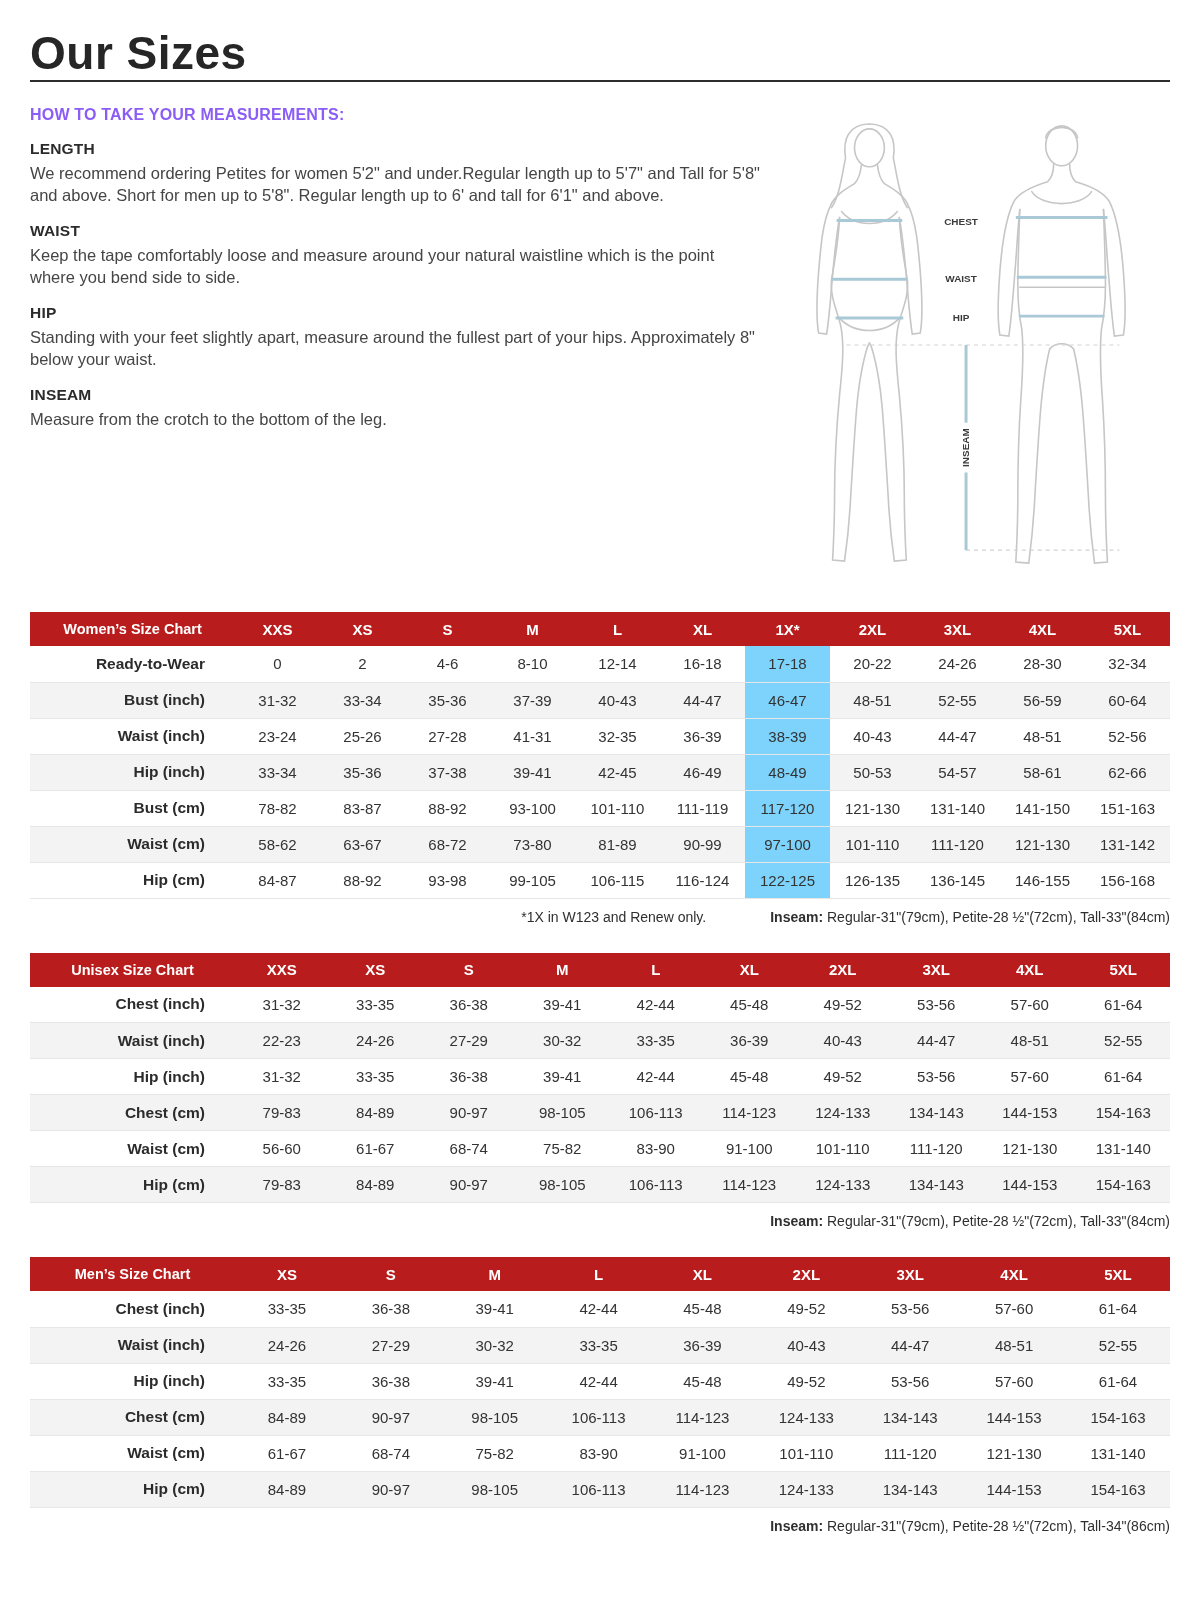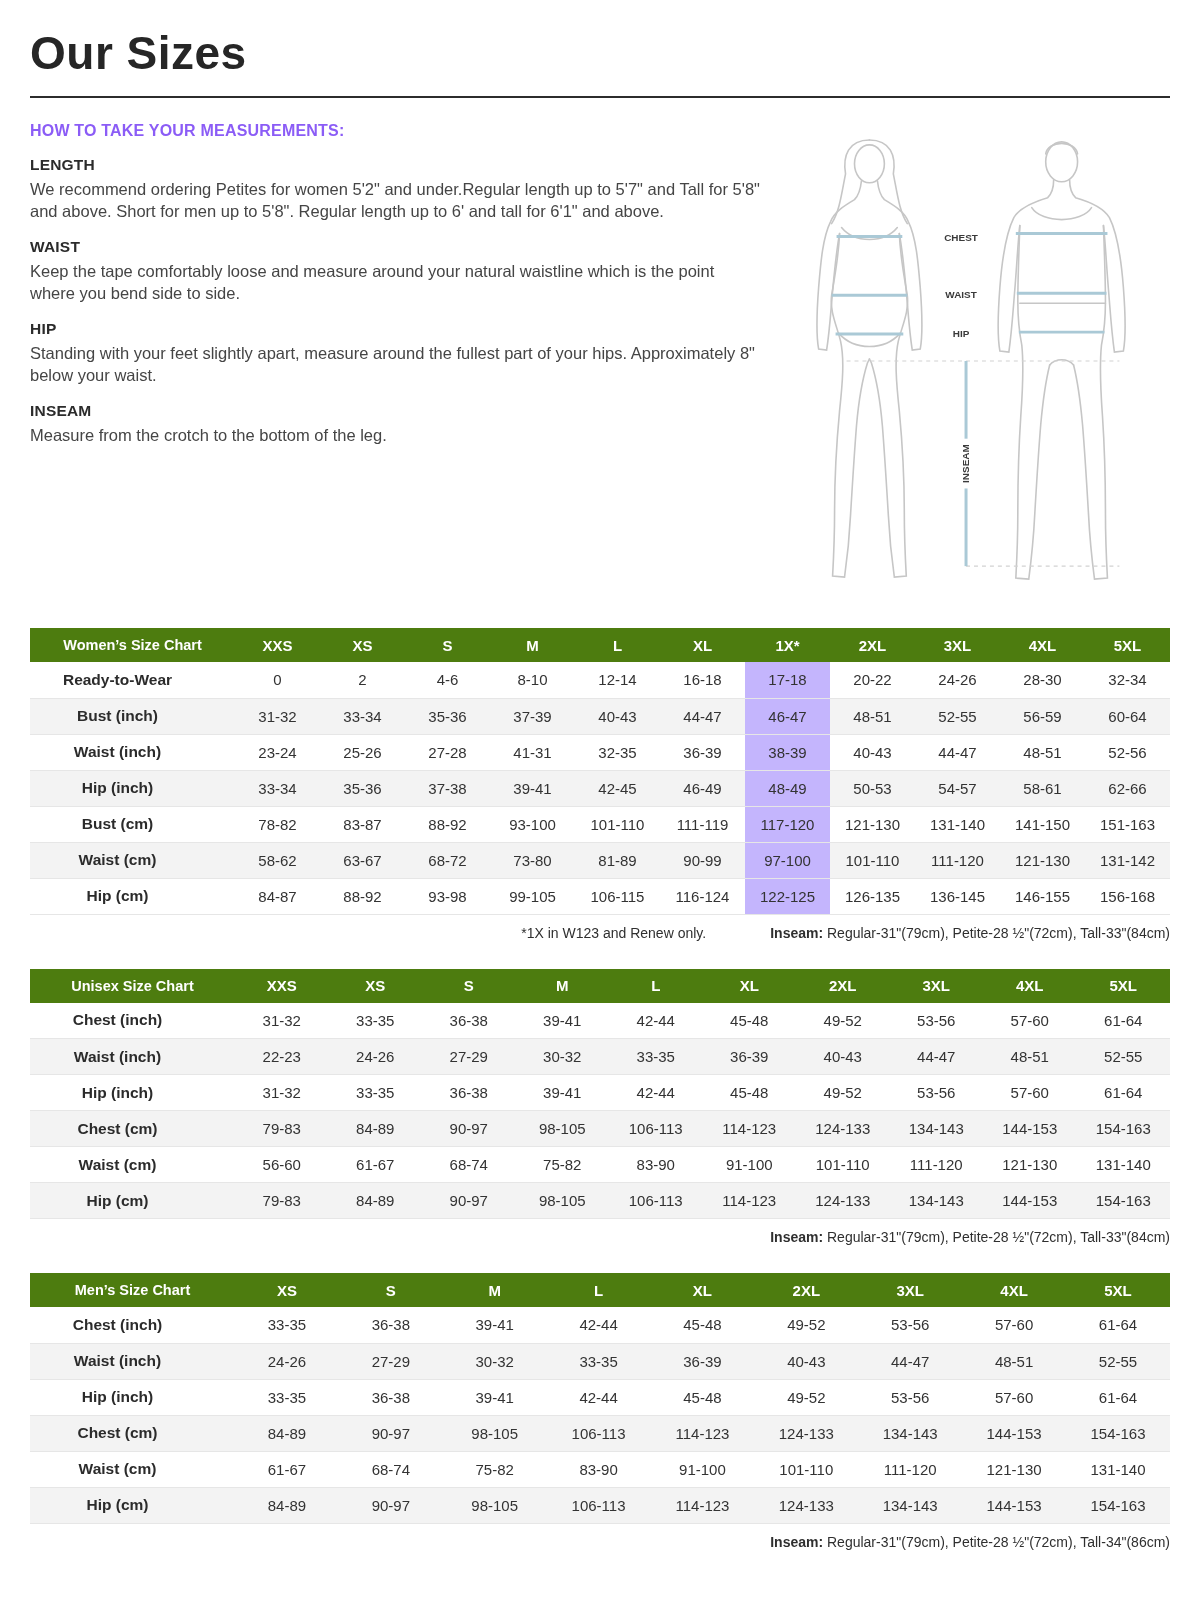--- a/index.html
+++ b/index.html
@@ -10,58 +10,57 @@
     font-family: "Liberation Sans", sans-serif;
     color: #3c3c3c;
   }
   .page { padding: 26px 30px 20px 30px; }
 
   h1.page-title {
     font-size: 46px;
     font-weight: 800;
     color: #262626;
     letter-spacing: 0.5px;
-    padding-bottom: 16px;
     border-bottom: 2px solid #2c2c2c;
   }
 
   .intro { display: flex; margin-top: 24px; }
   .text-col { width: 748px; padding-right: 16px; }
   .fig-col { flex: 1; display: flex; justify-content: center; align-items: flex-start; text-align: right; }
 
   .howto {
     font-size: 16px; font-weight: 700; color: #8b5cf6;
     letter-spacing: 0.2px; margin-bottom: 16px;
   }
   .section { margin-bottom: 15px; }
   .section h3 { font-size: 15.5px; font-weight: 700; color: #2b2b2b; margin-bottom: 4px; letter-spacing: 0.2px; }
   .section p { font-size: 16.5px; line-height: 1.36; color: #454545; }
 
   .tables-wrap { margin-top: 6px; }
   .table-block { margin-top: 28px; }
 
   table.size-table { width: 100%; border-collapse: collapse; table-layout: fixed; }
   .size-table thead th {
-    background: #4d7c0f; color: #fff;
+    background: #b91c1c; color: #fff;
     font-size: 15px; font-weight: 700;
     height: 34px; text-align: center;
   }
   .size-table thead th.t-title { font-size: 14.5px; }
   .size-table tbody tr { height: 36px; }
   .size-table tbody tr:nth-child(even) { background: #f3f3f3; }
   .size-table tbody th {
-    text-align: center; padding-right: 30px;
+    text-align: right; padding-right: 30px;
     font-size: 15.5px; font-weight: 700; color: #2b2b2b;
     border-bottom: 1px solid #e6e6e6;
   }
   .size-table tbody td {
     text-align: center; font-size: 15px; color: #333;
     border-bottom: 1px solid #e6e6e6;
   }
-  .size-table tbody td.hl { background: #c4b5fd; }
+  .size-table tbody td.hl { background: #7dd3fc; }
 
   .footnote {
     display: flex; justify-content: flex-end; align-items: baseline;
     gap: 64px; font-size: 14px; color: #2f2f2f; margin-top: 10px;
   }
   .footnote .bold { font-weight: 700; }
   .footnote .note-left:empty { display: none; }
 
   .figure-svg { width: 392px; height: 478px; }
 </style>

